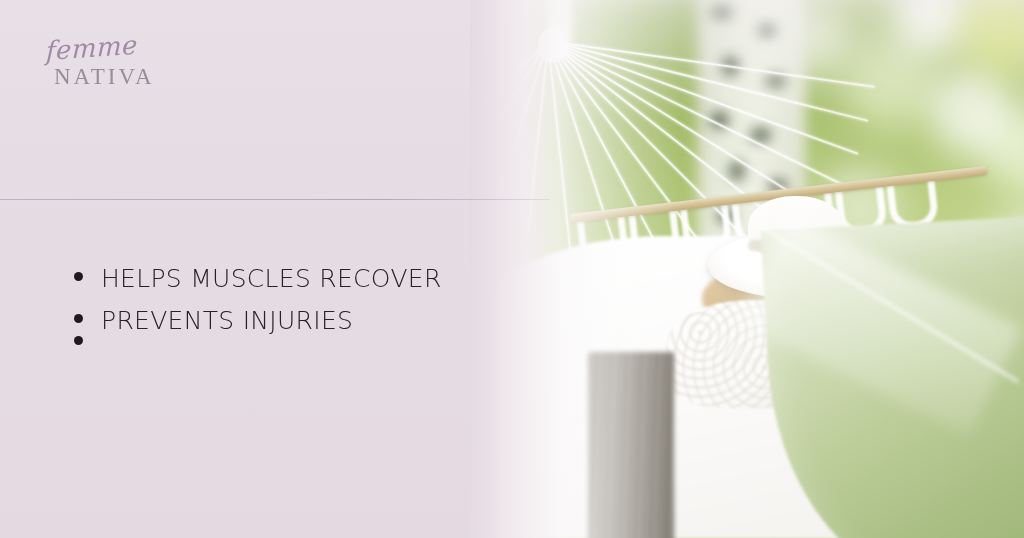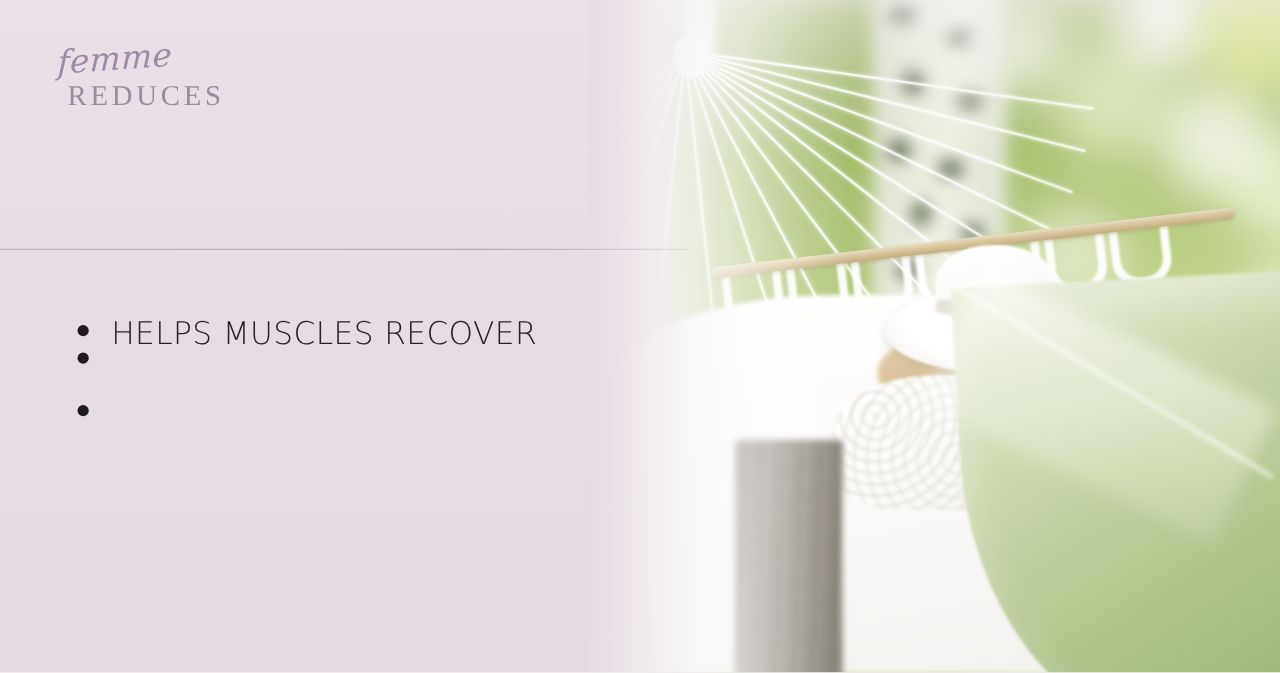--- a/index.html
+++ b/index.html
@@ -411,21 +411,21 @@
     top: 199px;
     width: 550px;
     height: 1.4px;
     background: linear-gradient(90deg, #c7adc4 0%, #bda3bb 70%, rgba(189,163,187,.25) 100%);
   }
 
   .bullets {
     position: absolute;
     left: 62px;
     top: 246px;
-    margin: 0;
+    margin: 12px;
     padding: 0;
     list-style: none;
   }
   .bullet-item {
     display: flex;
     align-items: baseline;
     height: 42px;
     color: #272227;
     font-size: 25px;
     line-height: 42px;
@@ -510,33 +510,34 @@
 
       <div class="photo-fade-top"></div>
       <div class="photo-fade-left"></div>
     </div>
   </div>
 
   <div class="content">
 
     <div class="logo">
       <div class="logo-script">femme</div>
-      <div class="logo-word">REDUCES</div>
+      <div class="logo-word">NATIVA</div>
     </div>
 
 
     <div class="divider"></div>
 
     <ul class="bullets">
       <li class="bullet-item">
         <span class="bullet-dot"></span>
         <span>HELPS MUSCLES RECOVER</span>
       </li>
       <li class="bullet-item">
         <span class="bullet-dot"></span>
+        <span>PREVENTS INJURIES</span>
       </li>
       <li class="bullet-item">
         <span class="bullet-dot"></span>
       </li>
     </ul>
 
   </div>
 </div>
 
 </body></html>

